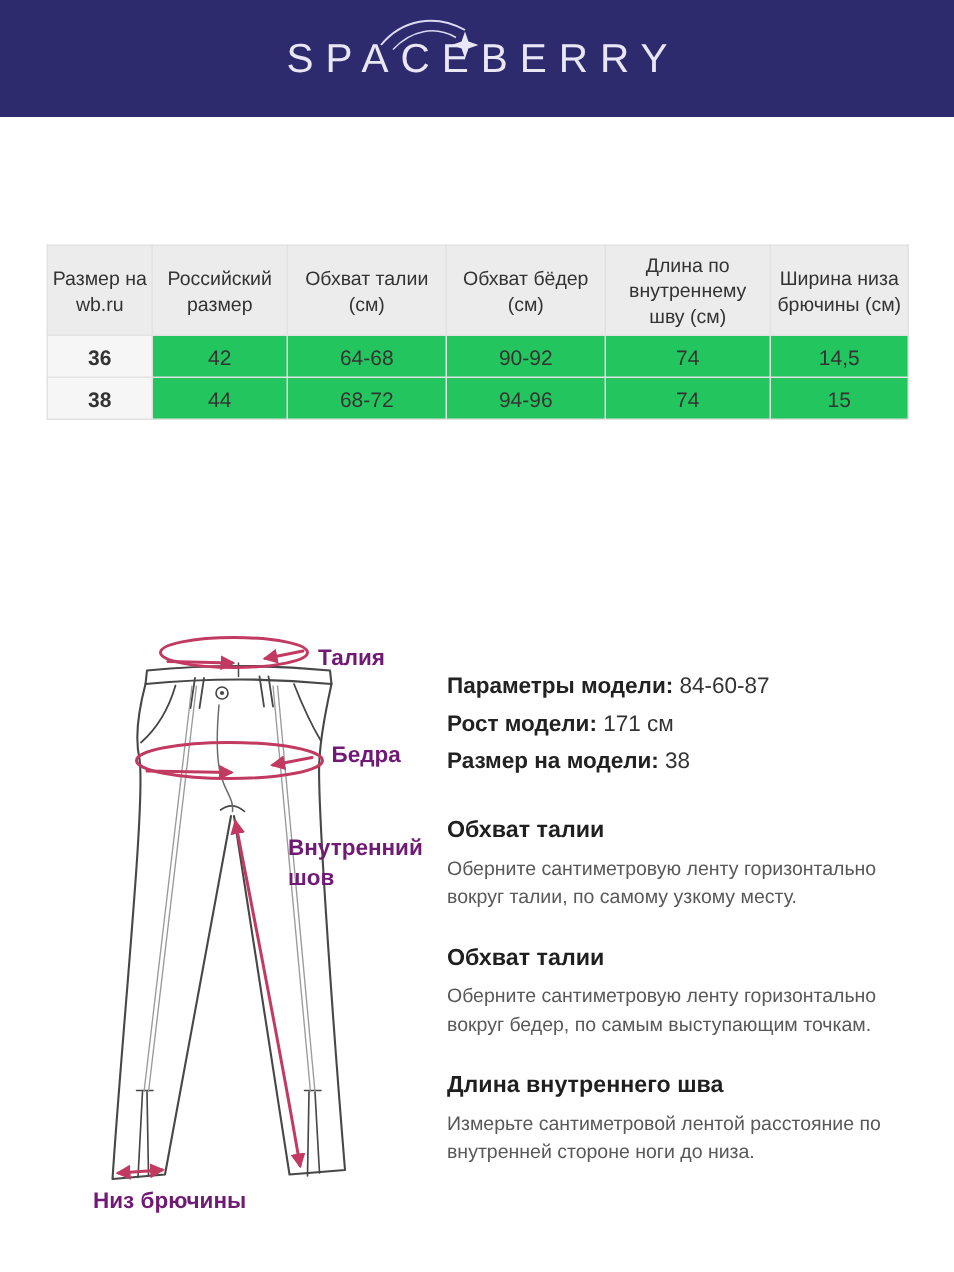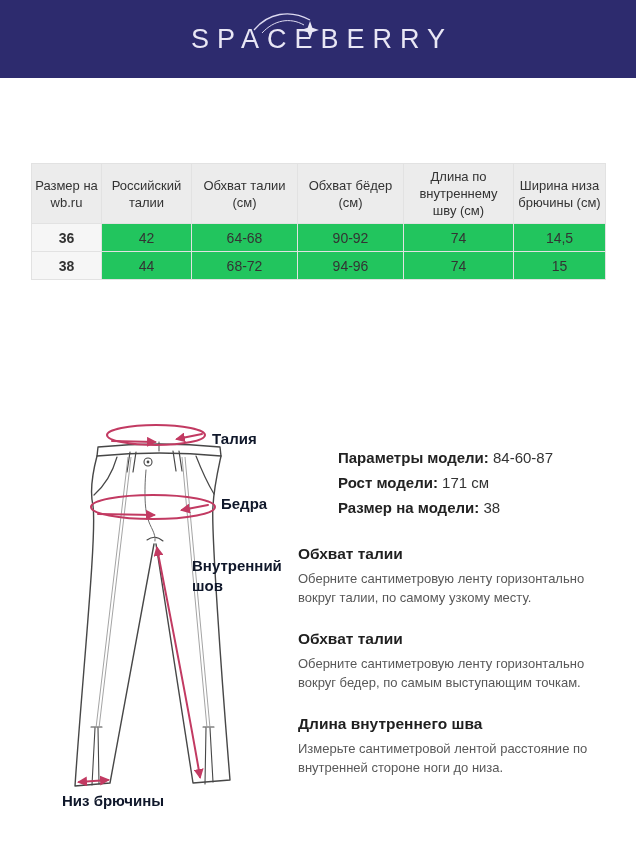--- a/index.html
+++ b/index.html
@@ -76,37 +76,37 @@
   
   .pants-svg {
     position: absolute;
     left: 30px; top: 415px;
     width: 264px; height: 400px;
   }
   .diagram-label {
     position: absolute;
     font-size: 15px;
     font-weight: 600;
-    color: #0f172a;
+    color: #701a75;
     line-height: 1.35;
   }
   .lbl-waist  { left: 212px; top: 429px; }
   .lbl-hips   { left: 221px; top: 494px; }
   .lbl-inseam { left: 192px; top: 556px; width: 104px; }
   .lbl-hem    { left: 62px;  top: 791px; }
 
   
   .right-col {
     position: absolute;
     left: 298px; top: 440px;
     width: 330px;
   }
   .model-info { padding-top: 5px; }
   .model-row { font-size: 15px; line-height: 25px; color: #333333; }
-  .model-label { font-weight: 700; color: #222222; margin-left: 40px; }
+  .model-label { font-weight: 700; color: #222222; }
   .model-value { font-weight: 400; }
 
   .section { margin-top: 24px; }
   .section + .section { margin-top: 22px; }
   .section-title {
     font-size: 15.5px;
     font-weight: 700;
     color: #1f1f1f;
     margin-bottom: 5px;
     line-height: 20px;
@@ -138,21 +138,21 @@
       <col style="width:70px">
         <col style="width:90px">
         <col style="width:106px">
       <col style="width:106px">
         <col style="width:110px">
         <col style="width:92px">
     </colgroup>
     <thead>
       <tr>
         <th>Размер на wb.ru</th>
-        <th>Российский талии</th>
+        <th>Российский размер</th>
         <th>Обхват талии (см)</th>
         <th>Обхват бёдер (см)</th>
         <th>Длина по внутреннему шву (см)</th>
         <th>Ширина низа брючины (см)</th>
       </tr>
     </thead>
     <tbody>
       <tr>
         <td class="first-col">36</td>
         <td>42</td>

